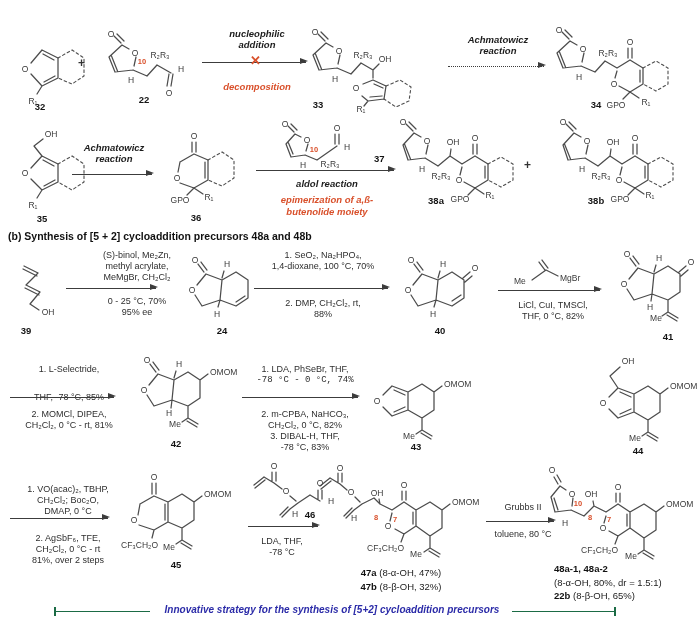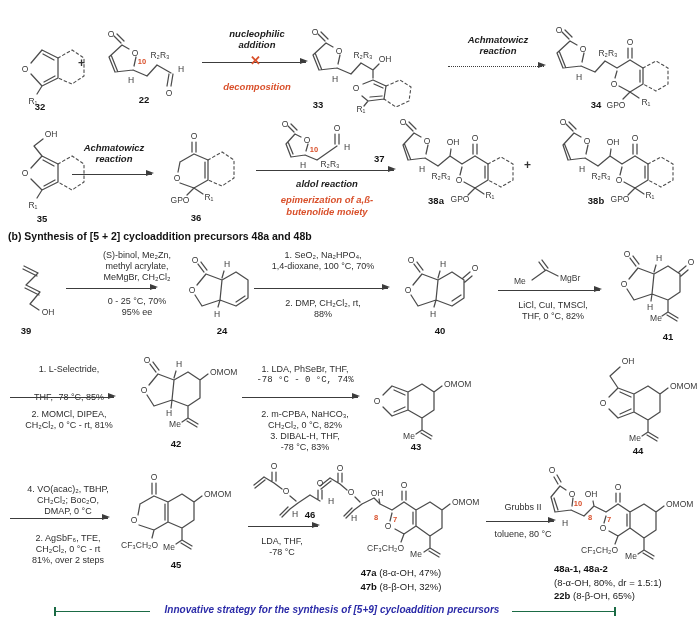--- a/index.html
+++ b/index.html
@@ -282,21 +282,21 @@
   <svg class="struct" style="left:582px;top:348px;" width="118" height="108">
     <path class="b" d="M36,40 L28,28 M28,28 L38,19 M36,40 L52,46 M52,46 L52,64 M52,64 L36,70 M36,70 L27,61 M27,49 L36,40 M38,44 L49,49 M38,66 L49,61 M52,46 L66,38 L78,46 L78,64 L66,72 L52,64 M78,46 L86,40 M66,72 L66,84 M66,84 L60,88 M66,84 L76,90 M65,87 L75,93"></path>
     <text x="46" y="16">OH</text>
     <text x="21" y="58">O</text>
     <text class="sa" x="88" y="41">OMOM</text>
     <text x="53" y="93">Me</text>
     <text class="n" x="56" y="106">44</text>
   </svg>
 
   <div class="abs" style="left:4px;top:484px;width:128px;height:84px;">
-    <div class="rg" style="position:absolute;top:0;width:100%;">4. VO(acac)₂, TBHP,</div>
+    <div class="rg" style="position:absolute;top:0;width:100%;">1. VO(acac)₂, TBHP,</div>
     <div class="rg" style="position:absolute;top:11px;width:100%;">CH₂Cl₂; Boc₂O,</div>
     <div class="rg" style="position:absolute;top:22px;width:100%;">DMAP, 0 °C</div>
     <div class="arr" style="top:34px;left:6px;width:98px;"></div>
     <div class="rg" style="position:absolute;top:49px;width:100%;">2. AgSbF₆, TFE,</div>
     <div class="rg" style="position:absolute;top:60px;width:100%;">CH₂Cl₂, 0 °C - rt</div>
     <div class="rg" style="position:absolute;top:71px;width:100%;">81%, over 2 steps</div>
   </div>
 
   <svg class="struct" style="left:112px;top:466px;" width="122" height="106">
     <path class="b" d="M42,30 L28,38 M28,38 L26,49 M27,59 L42,64 M42,64 L56,56 M56,56 L56,36 M53,54 L53,38 M56,36 L42,30 M40,28 L40,17 M44,28 L44,17 M42,64 L40,72 M56,36 L70,28 L82,36 L82,54 L70,62 L56,56 M82,36 L90,30 M70,62 L70,74 M70,74 L64,78 M70,74 L80,80 M69,77 L79,83"></path>
@@ -364,17 +364,17 @@
     <text class="sa" x="120" y="51">OMOM</text>
   </svg>
   <div class="abs cl" style="left:548px;top:562px;width:152px;padding-left:6px;">
     <div><b>48a-1, 48a-2</b></div>
     <div><span>(8-α-OH, 80%, dr = 1.5:1)</span></div>
     <div><b>22b</b><span> (8-β-OH, 65%)</span></div>
   </div>
 
   <div class="gtick" style="left:54px;top:607px;"></div>
   <div class="gline" style="left:54px;top:611px;width:96px;"></div>
-  <div class="abs foot" style="left:152px;top:604px;width:360px;">Innovative strategy for the synthesis of [5+9] cycloaddition precursors</div>
+  <div class="abs foot" style="left:152px;top:604px;width:360px;">Innovative strategy for the synthesis of [5+2] cycloaddition precursors</div>
   <div class="gline" style="left:512px;top:611px;width:103px;"></div>
   <div class="gtick" style="left:614px;top:607px;"></div>
 
 </div>
 
 </body></html>

